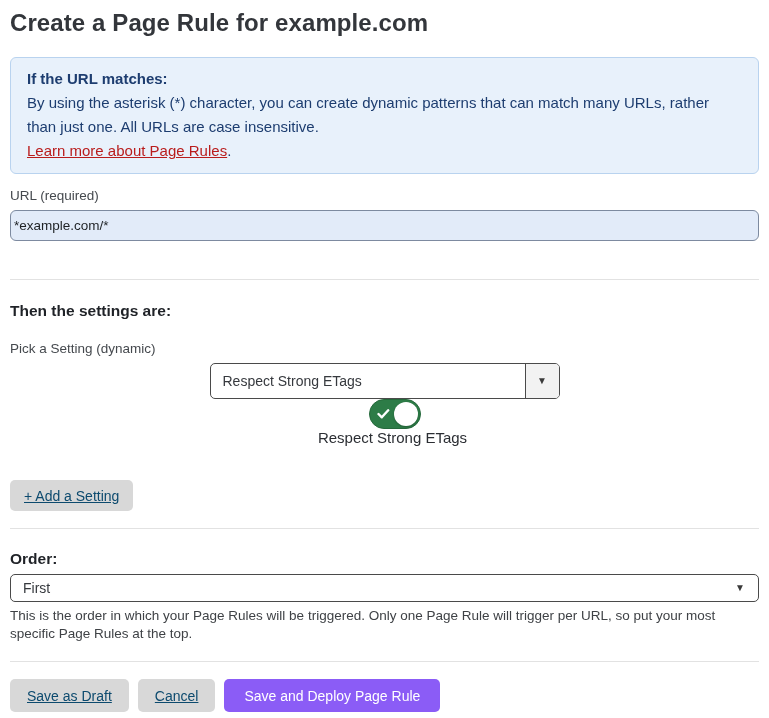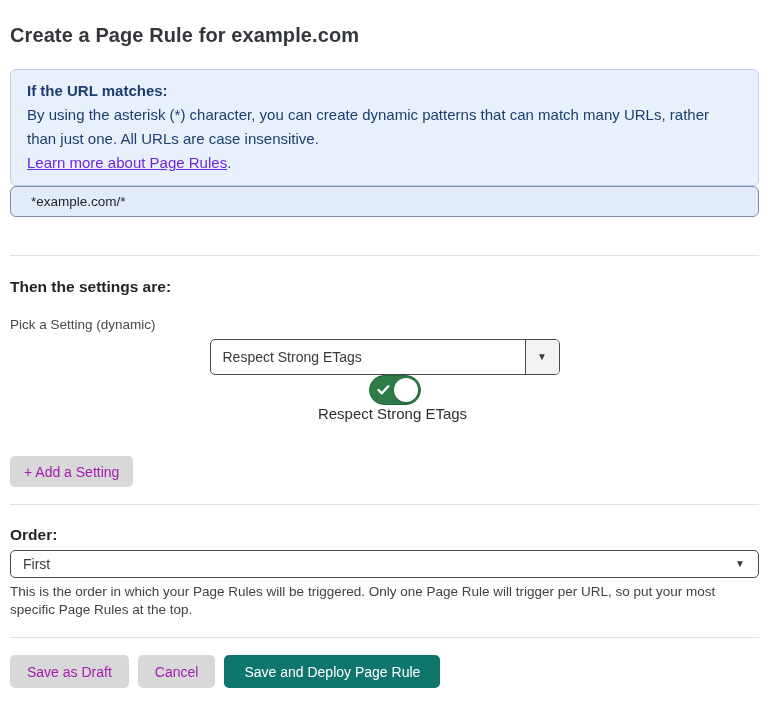--- a/index.html
+++ b/index.html
@@ -6,62 +6,63 @@
   html, body {
     width: 769px; height: 718px;
     background: #ffffff;
     font-family: "Liberation Sans", sans-serif;
     color: #33363b;
     overflow: hidden;
   }
   .page { padding: 0 10px; }
 
   h1.page-title {
-    margin-top: 22px;
-    font-size: 20px;
+    margin-top: 10px;
+    font-size: 24px;
     line-height: 26px;
     font-weight: 700;
     color: #33363b;
     letter-spacing: 0.1px;
   }
 
   .info-box {
     margin-top: 21px;
     background: #e8f1fb;
     border: 1px solid #b9d3ef;
     border-radius: 6px;
     padding: 9px 16px 10px;
     font-size: 15px;
     line-height: 24px;
     color: #1d3d70;
   }
   .info-heading { font-weight: 700; }
   .info-link-line a {
-    color: #6d28d9;
+    color: #b91c1c;
     text-decoration: underline;
     cursor: pointer;
   }
   .info-link-line span { color: #1d3d70; }
 
   .field-label {
     display: block;
     margin-top: 13px;
     font-size: 13.5px;
     line-height: 17px;
     color: #45494e;
   }
 
   .url-input {
     display: block;
     width: 749px;
     height: 31px;
+    margin-top: 6px;
     background: #e2ebf9;
     border: 1px solid #7d8aa0;
     border-radius: 6px;
-    padding: 0 20px;
+    padding: 0 3px;
     font-family: "Liberation Sans", sans-serif;
     font-size: 13.5px;
     color: #1e2125;
     outline: none;
   }
 
   hr.divider {
     border: none;
     border-top: 1px solid #e2e2e2;
     height: 0;
@@ -156,25 +157,26 @@
     color: #2b2e33;
   }
 
   button {
     font-family: "Liberation Sans", sans-serif;
     cursor: pointer;
     border: none;
   }
   .gray-btn {
     background: #d8d8d8;
-    color: #a21caf;
+    color: #0c4a6e;
     border-radius: 5px;
     height: 33px;
     padding: 0 17px;
     font-size: 14px;
+    text-decoration: underline;
   }
   .add-setting-btn {
     margin-top: 34px;
     height: 31px;
     padding: 0 14px;
   }
 
   .order-select {
     margin-top: 6px;
     width: 749px;
@@ -191,41 +193,42 @@
     line-height: 18px;
     color: #3f4246;
   }
 
   .footer-row {
     margin-top: 17px;
     display: flex;
     gap: 9px;
   }
   .blue-btn {
-    background: #0f766e;
+    background: #8b5cf6;
     color: #ffffff;
     border-radius: 5px;
     height: 33px;
     padding: 0 20px;
     font-size: 14px;
   }
 </style>
 </head>
 <body>
 
 <div class="page">
 
   <h1 class="page-title">Create a Page Rule for example.com</h1>
 
   <div class="info-box">
     <div class="info-heading">If the URL matches:</div>
     <div class="info-body">By using the asterisk (*) character, you can create dynamic patterns that can match many URLs, rather than just one. All URLs are case insensitive.</div>
     <div class="info-link-line"><a href="#">Learn more about Page Rules</a><span>.</span></div>
   </div>
 
+  <label class="field-label">URL (required)</label>
   <input class="url-input" type="text" value="*example.com/*" style="">
 
   <hr class="divider hr-1">
 
   <h2 class="section-heading settings-heading">Then the settings are:</h2>
 
   <label class="field-label picker-label">Pick a Setting (dynamic)</label>
 
   <div class="setting-row">
     <div class="select-control setting-select">

